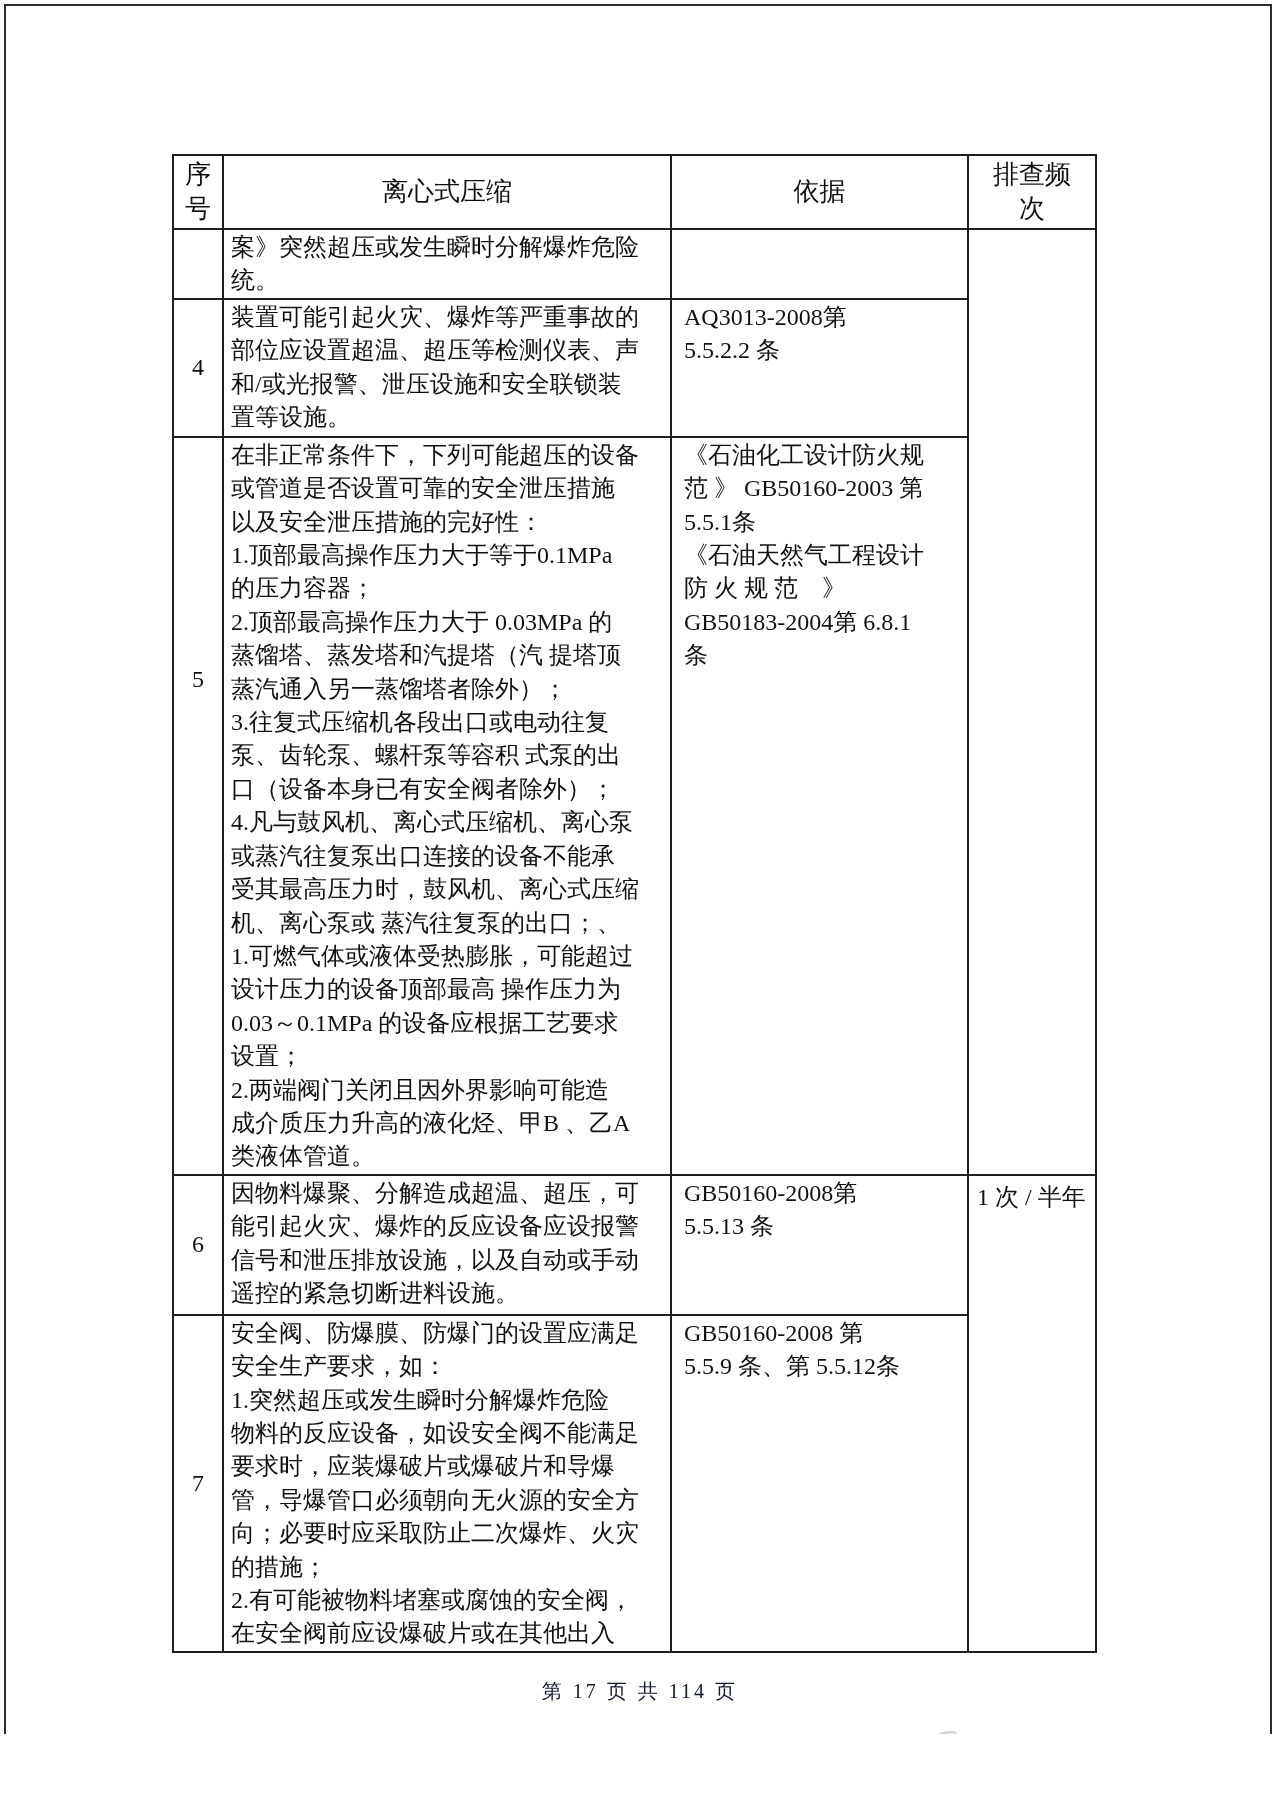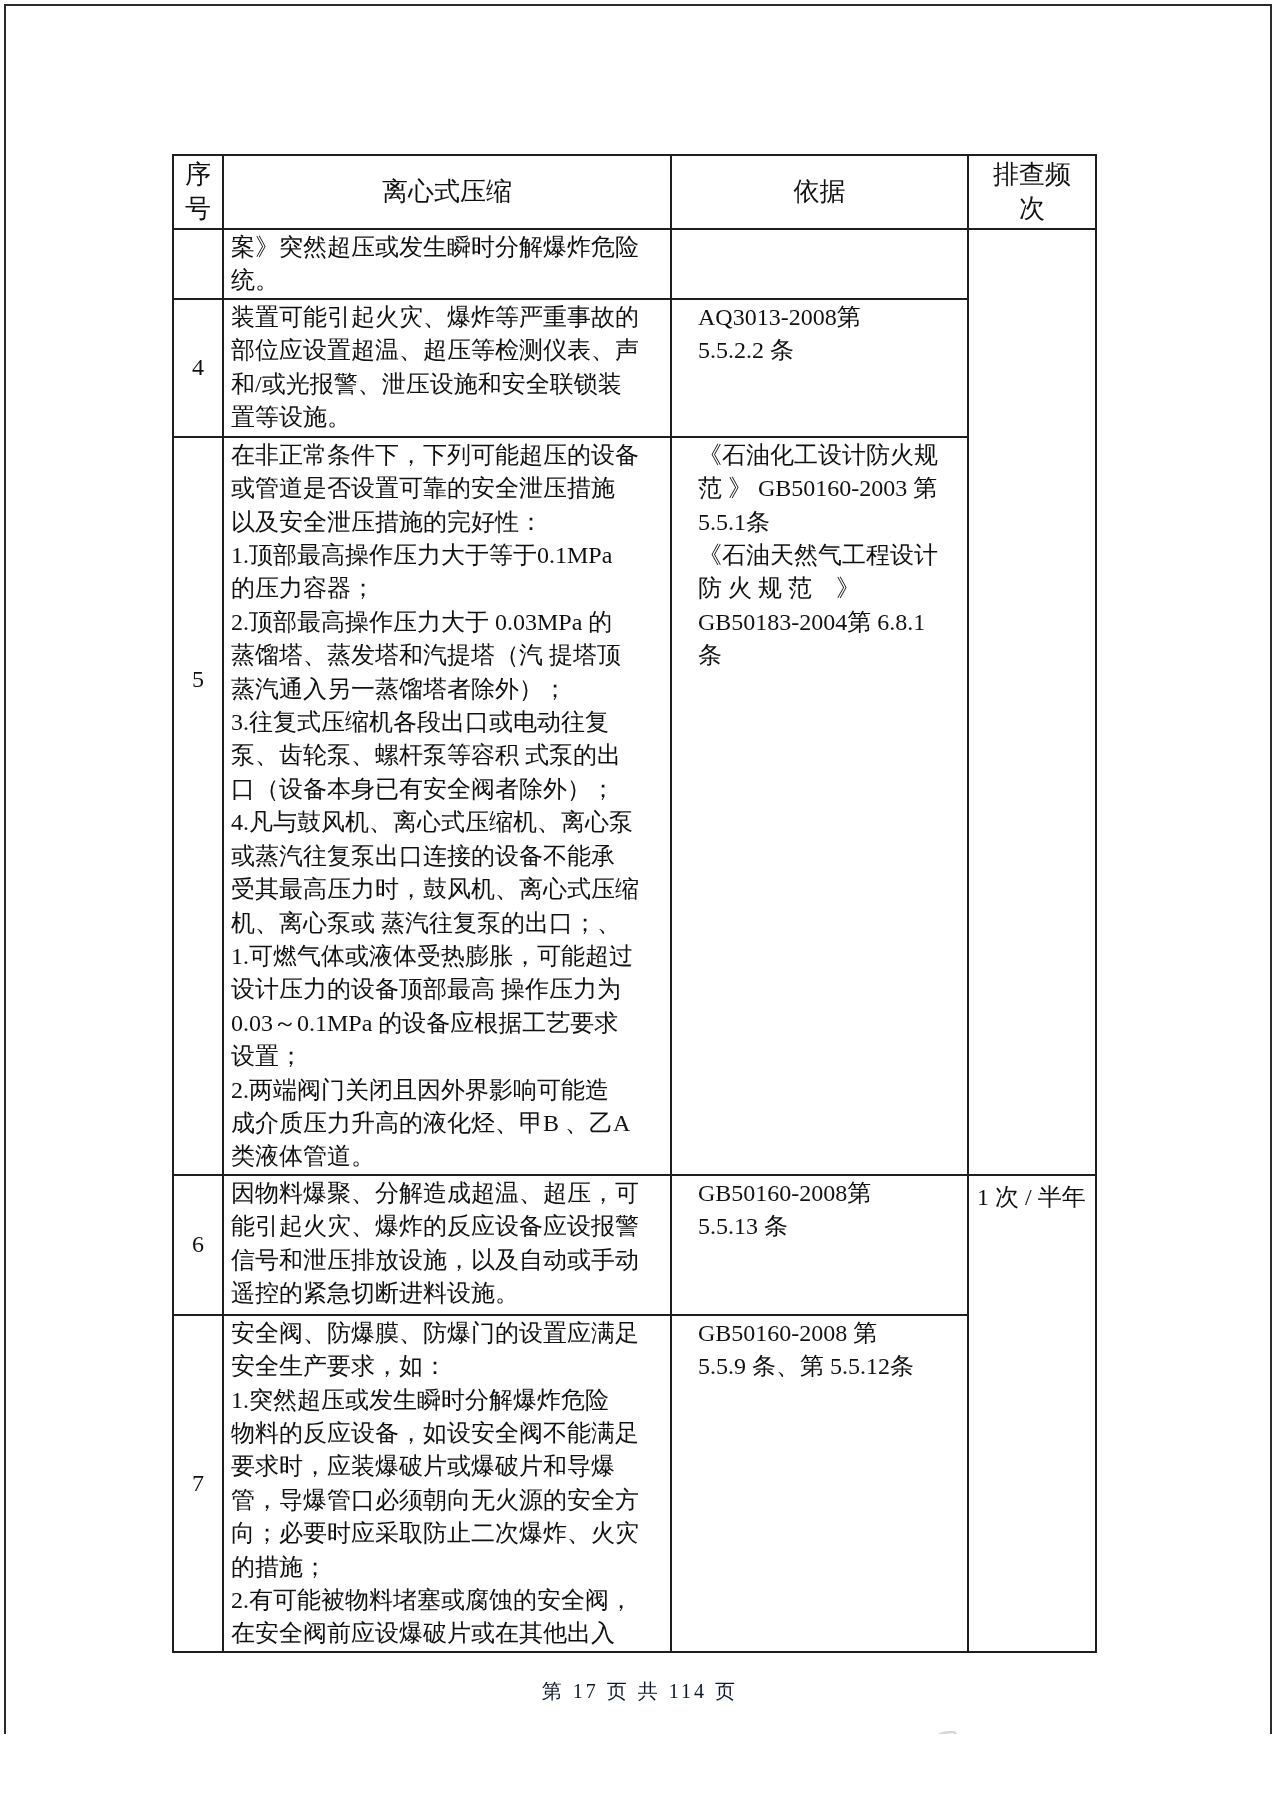--- a/index.html
+++ b/index.html
@@ -51,21 +51,21 @@
     text-align:center;vertical-align:top;
     font-size:24px;padding-top:228px;
   }
   td.txt-cell{
     vertical-align:top;
     font-size:24px;line-height:33.4px;
     padding:1px 4px 0 7px;
     white-space:pre-wrap;
     word-break:break-all;
   }
-  td.basis-cell{padding-left:26px;margin-top:16px;}
+  td.basis-cell{padding-left:12px;margin-top:16px;}
   td.freq-cell{
     vertical-align:top;
     font-size:24px;line-height:34px;
     padding:4px 4px 12px 8px;
     white-space:pre-wrap;
     word-break:break-all;
   }
   .footer{
     position:absolute;left:0;top:1678px;width:1280px;
     text-align:center;

